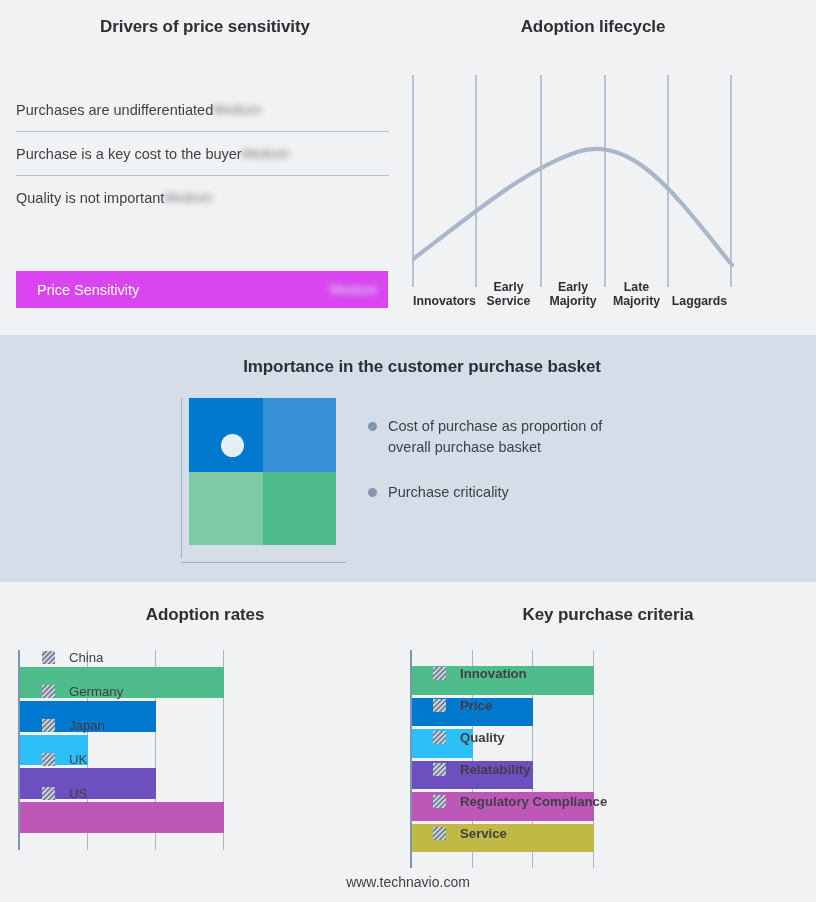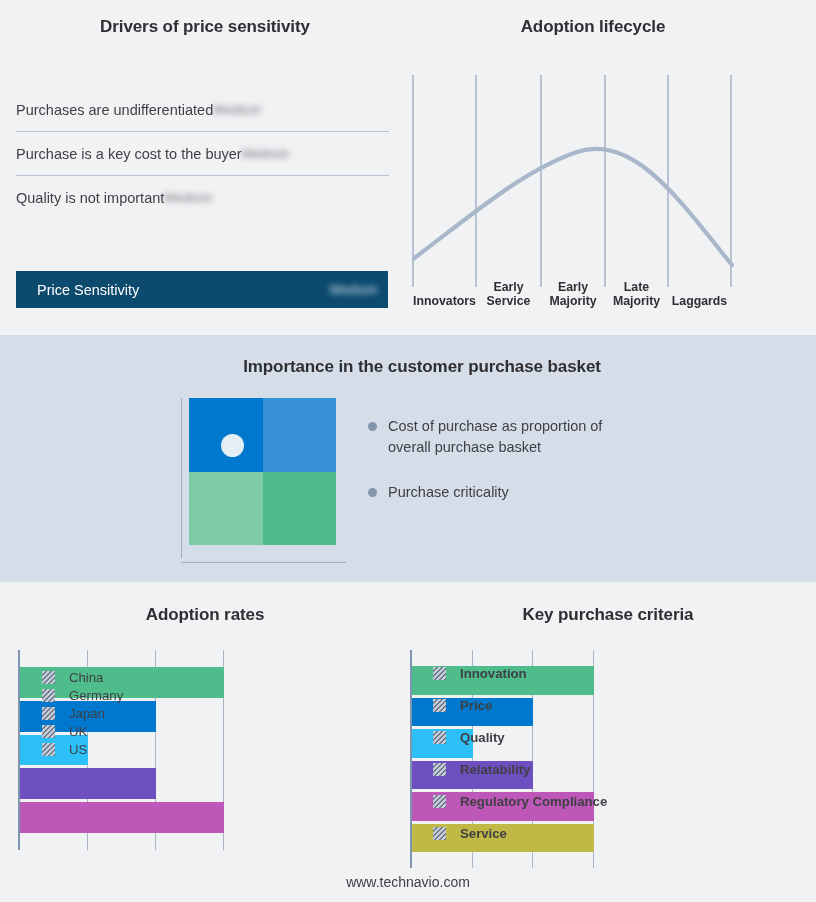--- a/index.html
+++ b/index.html
@@ -67,21 +67,21 @@
     color: #6e6e72;
     filter: blur(3.4px);
     letter-spacing: 0.3px;
     padding-right: 10px;
     user-select: none;
   }
   .dt-total {
     position: absolute;
     left: 16px; top: 271px;
     width: 372px; height: 37px;
-    background: #0c4a6e;
+    background: #d946ef;
     display: flex;
     align-items: center;
     justify-content: space-between;
     box-sizing: border-box;
     padding: 0 0 0 21px;
   }
   .dt-total .dt-label { color: #ffffff; font-size: 14.5px; }
   .dt-total .dt-impact { color: #e4eef7; }
 
   
@@ -342,21 +342,21 @@
                 <div class="bc-bar" style="width: 33.3333%; background: rgb(45, 192, 248);"></div>
               </div>
               <div style="flex: 1 1 0px; margin-bottom: 3px;">
                 <div class="bc-bar" style="width: 66.6667%; background: rgb(109, 79, 191);"></div>
               </div>
               <div style="flex: 1 1 0px; margin-bottom: 0px;">
                 <div class="bc-bar" style="width: 100%; background: rgb(189, 87, 184);"></div>
               </div>
             </div>
         </div>
-        <div class="bc-legend" id="legend-0" style="margin-left:24px; margin-top:20px; gap:3px;">
+        <div class="bc-legend" id="legend-0" style="margin-left:24px; margin-top:0; gap:19px;">
             <div class="bc-legend-item">
               <span class="bc-swatch"></span>
               <span class="bc-legend-label">China</span>
             </div>
             <div class="bc-legend-item">
               <span class="bc-swatch"></span>
               <span class="bc-legend-label">Germany</span>
             </div>
             <div class="bc-legend-item">
               <span class="bc-swatch"></span>

